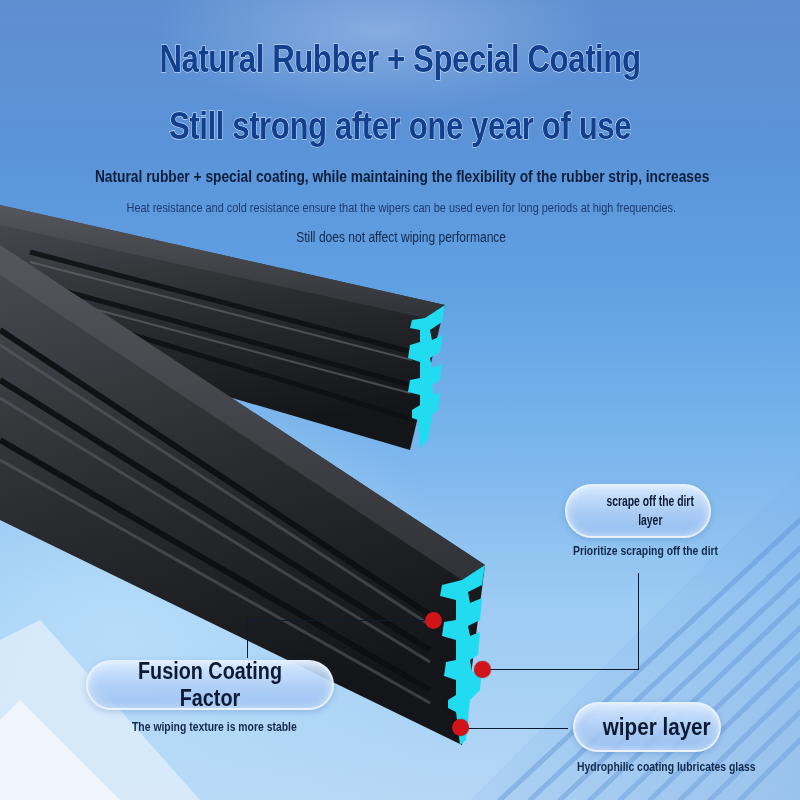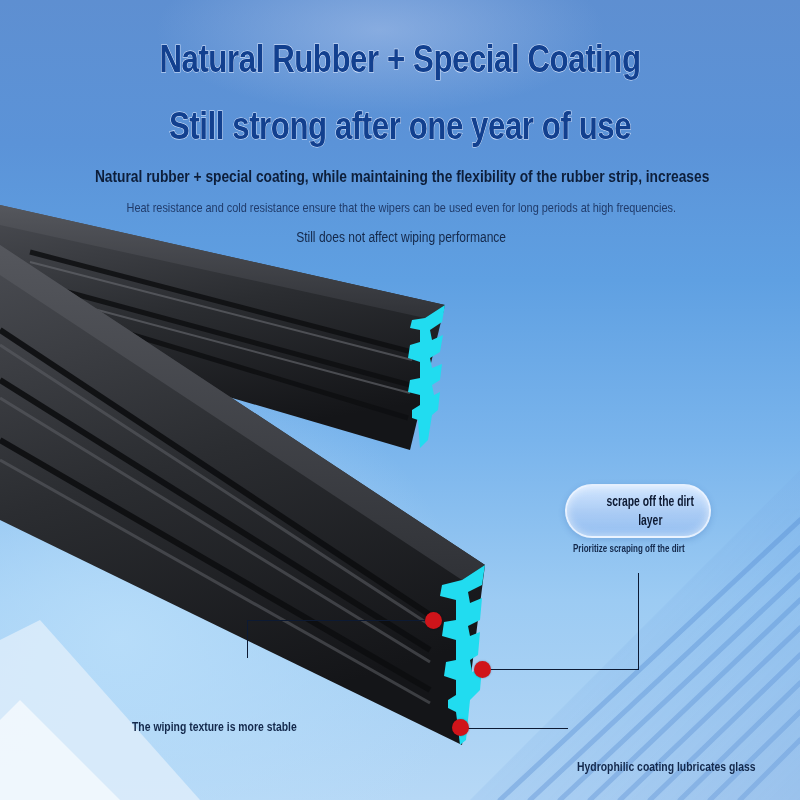--- a/index.html
+++ b/index.html
@@ -27,21 +27,21 @@
     background: linear-gradient(180deg, rgba(214,232,255,0.95) 0%, rgba(175,205,245,0.85) 55%, rgba(150,190,240,0.8) 100%);
     border: 2px solid rgba(236,244,255,0.9);
     box-shadow: inset 0 0 8px rgba(255,255,255,0.6), 0 2px 6px rgba(40,90,170,0.25);
     color: #0d1a33; text-align: center; }
   .pill span { display: inline-block; transform: scaleX(0.86); }
   .pill.scrape { left: 565px; top: 484px; width: 142px; height: 50px; font-size: 14px; line-height: 19px; font-weight: bold; }
   .pill.fusion { left: 86px; top: 660px; width: 244px; height: 46px; font-size: 23px; font-weight: bold; }
   .pill.wiper { left: 573px; top: 702px; width: 144px; height: 46px; font-size: 24px; font-weight: bold; }
   .sub { position: absolute; font-family: "Liberation Sans", sans-serif; font-weight: bold; color: #13284b; white-space: nowrap; }
   .sub span { display: inline-block; transform: scaleX(0.8); transform-origin: 0 50%; }
-  .sub.s1 { left: 557px; top: 543px; font-size: 10px; padding-left: 16px; }
+  .sub.s1 { left: 557px; top: 543px; font-size: 13px; padding-left: 16px; }
   .sub.s2 { left: 132px; top: 719px; font-size: 13px; }
   .sub.s3 { left: 554px; top: 759px; font-size: 13px; padding-left: 23px; }
   .dot { position: absolute; width: 17px; height: 17px; border-radius: 50%; background: #d0141a;
     box-shadow: 0 0 2px rgba(0,0,0,0.3); }
   .leader { position: absolute; background: #0d1a33; }
 </style>
 </head>
 <body>
 
 <div class="stage">
@@ -129,16 +129,22 @@
 
   <div class="dot" style="left:425px;top:612px;"></div>
   <div class="dot" style="left:474px;top:661px;"></div>
   <div class="dot" style="left:452px;top:719px;"></div>
 
   <div class="pill scrape">
     <span><span>scrape off the dirt</span><br><span>layer</span></span>
   </div>
   <div class="sub s1"><span>Prioritize scraping off the dirt</span></div>
 
+  <div class="pill fusion">
+      <span>Fusion Coating Factor</span>
+    </div>
   <div class="sub s2"><span>The wiping texture is more stable</span></div>
 
+  <div class="pill wiper">
+      <span>wiper layer</span>
+    </div>
   <div class="sub s3"><span>Hydrophilic coating lubricates glass</span></div>
 </div>
 
 </body></html>

